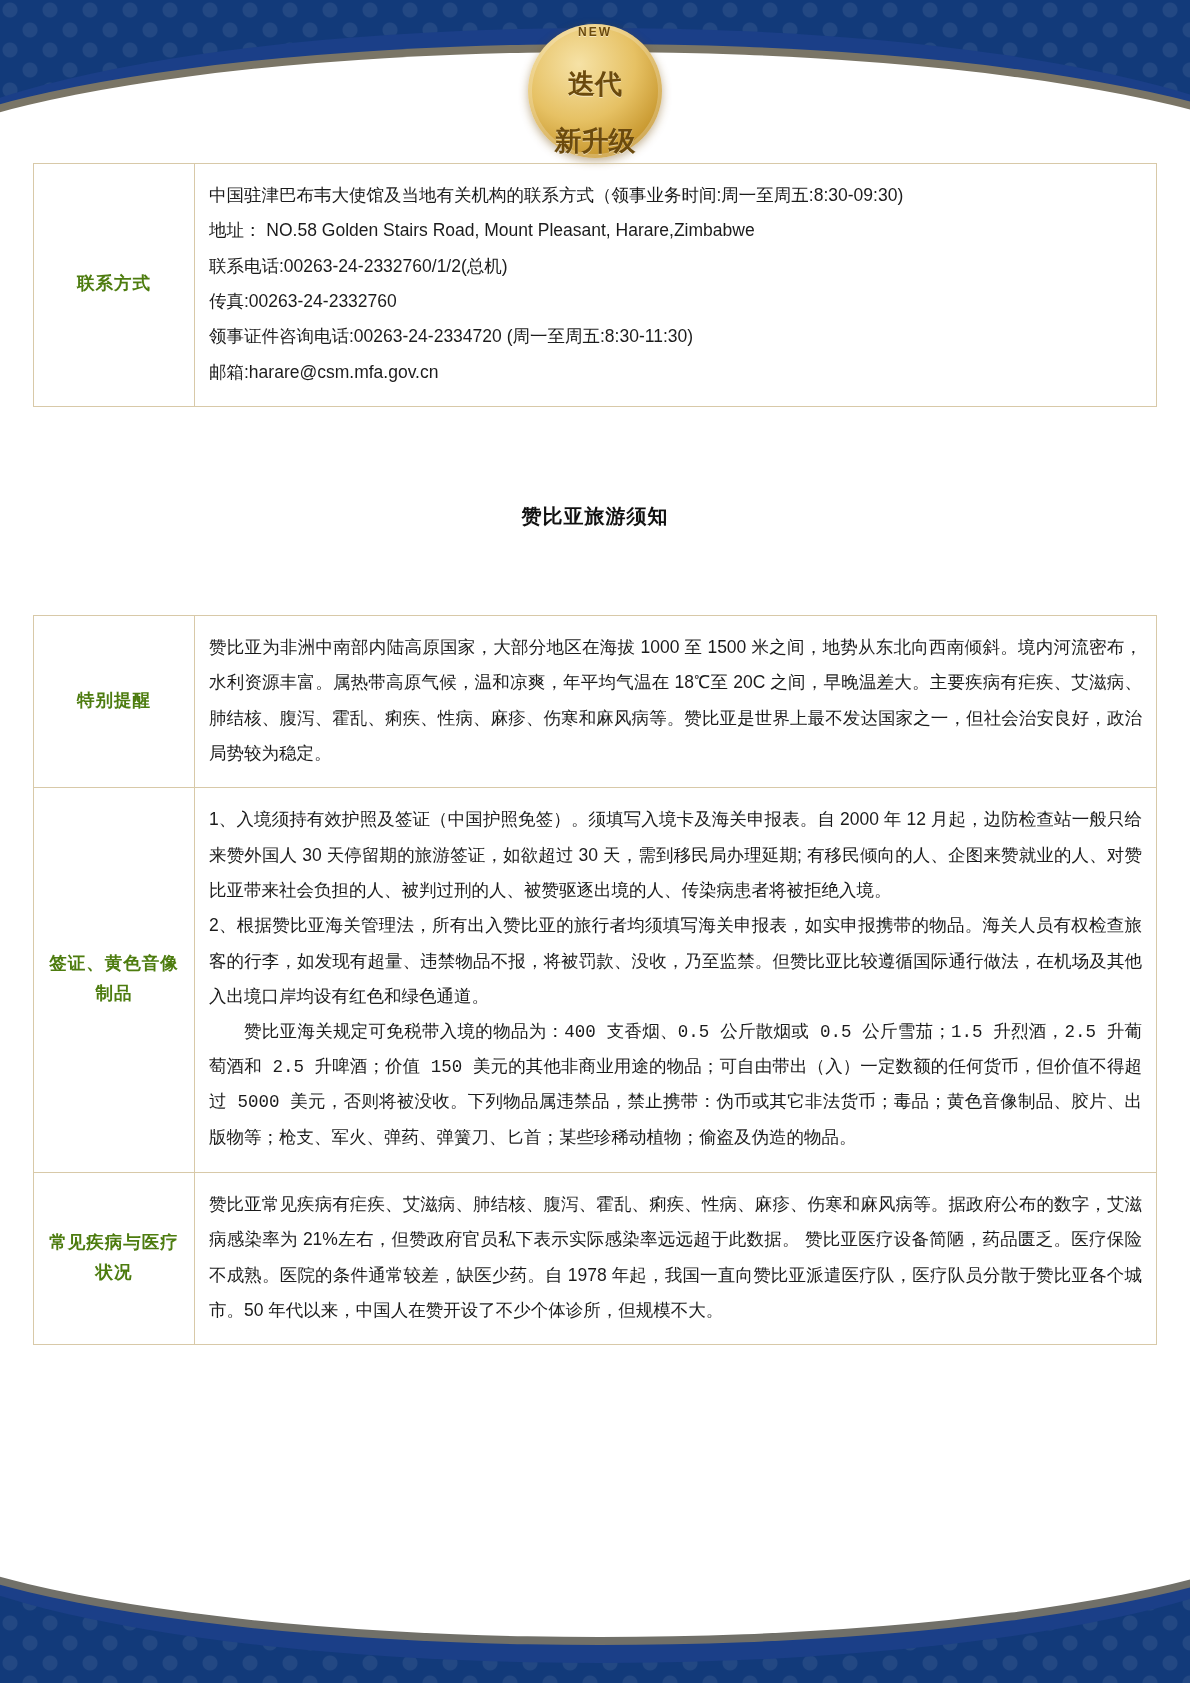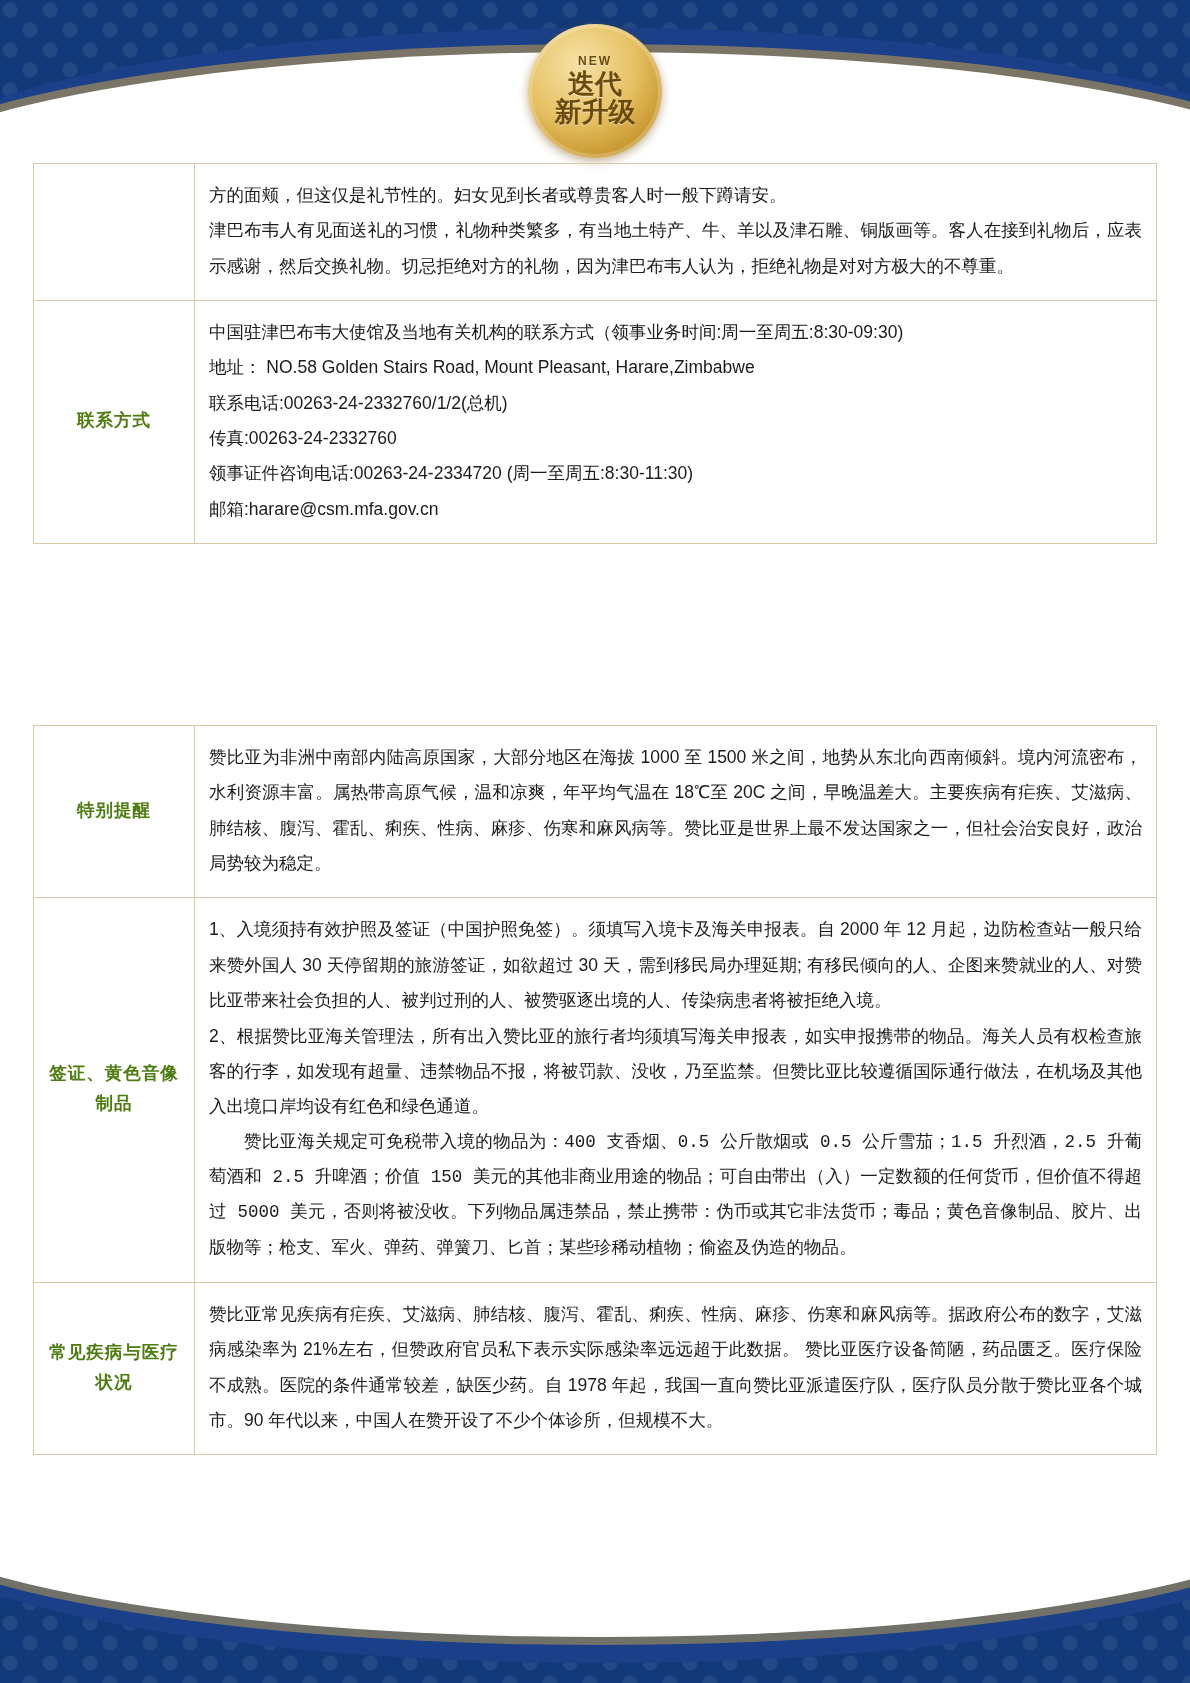--- a/index.html
+++ b/index.html
@@ -73,20 +73,21 @@
     height: 134px;
     border-radius: 50%;
     background: radial-gradient(circle at 38% 30%, #f6e2a6 0%, #e6c164 45%, #c8982f 75%, #a97c23 100%);
     box-shadow: 0 3px 10px rgba(120,80,10,0.45), inset 0 0 0 4px rgba(255,255,255,0.22);
     display: flex;
     flex-direction: column;
     align-items: center;
     justify-content: center;
     color: #6b4a0d;
     text-shadow: 0 1px 0 rgba(255,255,255,0.5);
+    gap: 29px;
   }
   .badge .badge-new {
     font-size: 12px;
     letter-spacing: 2px;
     font-weight: bold;
     margin-bottom: 2px;
   }
   .badge .badge-l1 {
     font-size: 27px;
     font-weight: bold;
@@ -216,43 +217,37 @@
   <div class="badge-l1">迭代</div>
   <div class="badge-l2">新升级</div>
 </div>
 
 <div class="content">
 
   <div style="height:163px"></div>
 
   <table class="info">
     <tbody>
-        <tr>
-      <td class="label"></td>
-      <td class="body">
-        <p>方的面颊，但这仅是礼节性的。妇女见到长者或尊贵客人时一般下蹲请安。</p>
-        <p>津巴布韦人有见面送礼的习惯，礼物种类繁多，有当地土特产、牛、羊以及津石雕、铜版画等。客人在接到礼物后，应表示感谢，然后交换礼物。切忌拒绝对方的礼物，因为津巴布韦人认为，拒绝礼物是对对方极大的不尊重。</p>
-      </td>
-    </tr>
     <tr>
       <td class="label">联系方式</td>
       <td class="body">
         <p>中国驻津巴布韦大使馆及当地有关机构的联系方式（领事业务时间:周一至周五:8:30-09:30)</p>
         <p>地址： NO.58 Golden Stairs Road, Mount Pleasant, Harare,Zimbabwe</p>
         <p>联系电话:00263-24-2332760/1/2(总机)</p>
         <p>传真:00263-24-2332760</p>
         <p>领事证件咨询电话:00263-24-2334720 (周一至周五:8:30-11:30)</p>
         <p>邮箱:harare@csm.mfa.gov.cn</p>
       </td>
     </tr>
   </tbody>
     </table>
 
   <div style="height:96px"></div>
 
+  <div class="section-title">赞比亚旅游须知</div>
 
   <div style="height:85px"></div>
 
   <table class="info">
     <tbody>
         <tr>
       <td class="label">特别提醒</td>
       <td class="body">
         <p>赞比亚为非洲中南部内陆高原国家，大部分地区在海拔 1000 至 1500 米之间，地势从东北向西南倾斜。境内河流密布，水利资源丰富。属热带高原气候，温和凉爽，年平均气温在 18℃至 20C 之间，早晚温差大。主要疾病有疟疾、艾滋病、肺结核、腹泻、霍乱、痢疾、性病、麻疹、伤寒和麻风病等。赞比亚是世界上最不发达国家之一，但社会治安良好，政治局势较为稳定。</p>
       </td>
@@ -261,21 +256,21 @@
       <td class="label">签证、黄色音像制品</td>
       <td class="body">
         <p>1、入境须持有效护照及签证（中国护照免签）。须填写入境卡及海关申报表。自 2000 年 12 月起，边防检查站一般只给来赞外国人 30 天停留期的旅游签证，如欲超过 30 天，需到移民局办理延期; 有移民倾向的人、企图来赞就业的人、对赞比亚带来社会负担的人、被判过刑的人、被赞驱逐出境的人、传染病患者将被拒绝入境。</p>
         <p>2、根据赞比亚海关管理法，所有出入赞比亚的旅行者均须填写海关申报表，如实申报携带的物品。海关人员有权检查旅客的行李，如发现有超量、违禁物品不报，将被罚款、没收，乃至监禁。但赞比亚比较遵循国际通行做法，在机场及其他入出境口岸均设有红色和绿色通道。</p>
         <p class="indent">赞比亚海关规定可免税带入境的物品为：400 支香烟、0.5 公斤散烟或 0.5 公斤雪茄；1.5 升烈酒，2.5 升葡萄酒和 2.5 升啤酒；价值 150 美元的其他非商业用途的物品；可自由带出（入）一定数额的任何货币，但价值不得超过 5000 美元，否则将被没收。下列物品属违禁品，禁止携带：伪币或其它非法货币；毒品；黄色音像制品、胶片、出版物等；枪支、军火、弹药、弹簧刀、匕首；某些珍稀动植物；偷盗及伪造的物品。</p>
       </td>
     </tr>
     <tr>
       <td class="label">常见疾病与医疗状况</td>
       <td class="body">
-        <p>赞比亚常见疾病有疟疾、艾滋病、肺结核、腹泻、霍乱、痢疾、性病、麻疹、伤寒和麻风病等。据政府公布的数字，艾滋病感染率为 21%左右，但赞政府官员私下表示实际感染率远远超于此数据。        赞比亚医疗设备简陋，药品匮乏。医疗保险不成熟。医院的条件通常较差，缺医少药。自 1978 年起，我国一直向赞比亚派遣医疗队，医疗队员分散于赞比亚各个城市。90 年代以来，中国人在赞开设了不少个体诊所，但规模不大。</p>
+        <p>赞比亚常见疾病有疟疾、艾滋病、肺结核、腹泻、霍乱、痢疾、性病、麻疹、伤寒和麻风病等。据政府公布的数字，艾滋病感染率为 21%左右，但赞政府官员私下表示实际感染率远远超于此数据。        赞比亚医疗设备简陋，药品匮乏。医疗保险不成熟。医院的条件通常较差，缺医少药。自 1978 年起，我国一直向赞比亚派遣医疗队，医疗队员分散于赞比亚各个城市。50 年代以来，中国人在赞开设了不少个体诊所，但规模不大。</p>
       </td>
     </tr>
   </tbody>
     </table>
 
 </div>
 
 <div class="footer-band">
   <div class="pattern"></div>
   <div class="swoosh-dark"></div>

